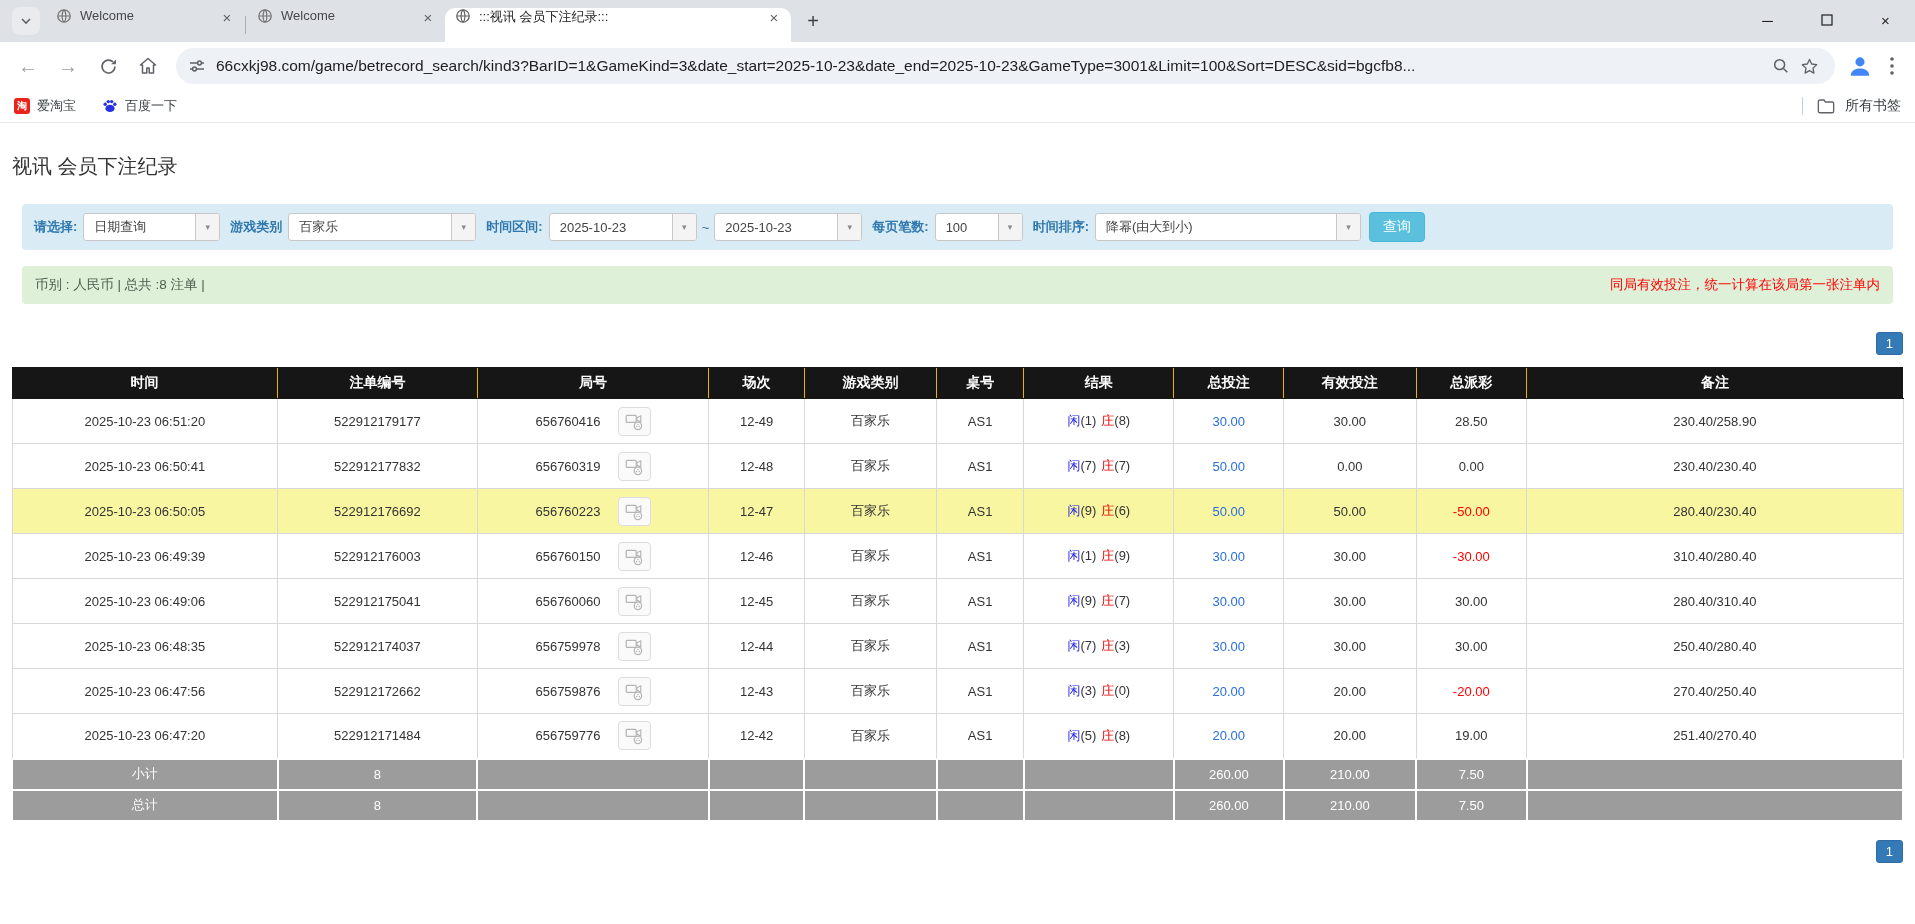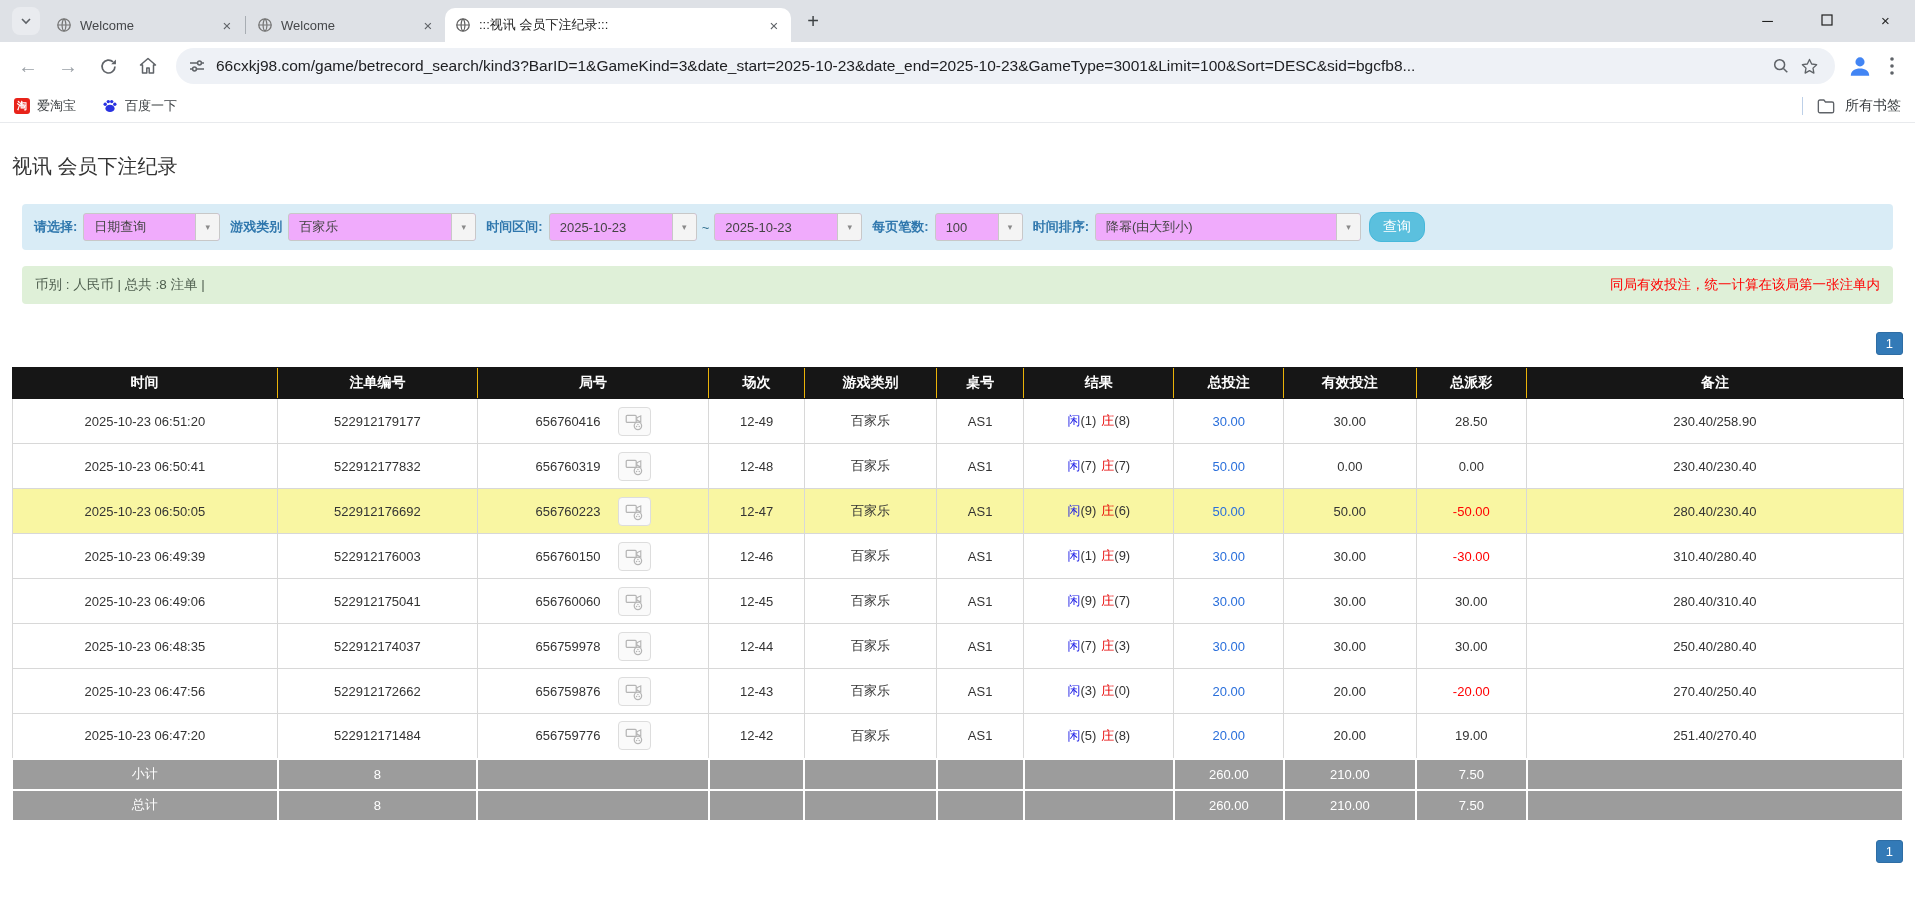--- a/index.html
+++ b/index.html
@@ -3,21 +3,21 @@
 <meta charset="utf-8">
 <style>
   * { box-sizing: border-box; margin: 0; padding: 0; }
   html,body { width:1915px; height:924px; overflow:hidden; background:#fff;
               font-family:"Liberation Sans","DejaVu Sans",sans-serif; }
 
   
   .tabstrip { height:42px; background:#dee1e6; display:flex; align-items:flex-end; padding-left:10px; position:relative; }
   .tab-search-btn { width:28px; height:28px; border-radius:8px; background:#e9ebef; color:#5f6368;
                     display:flex; align-items:center; justify-content:center; margin:0 6px 7px 2px; flex:none; }
-  .tab { height:34px; width:198px; display:flex; align-items:center; padding:0 8px 0 10px;
+  .tab { height:34px; width:198px; display:flex; align-items:flex-start; padding:0 8px 0 10px;
          border-radius:10px 10px 0 0; color:#45474a; font-size:13px; flex:none; }
   .tab.active { background:#fff; width:346px; color:#1f1f1f; }
   .tab-title { flex:1; white-space:nowrap; overflow:hidden; margin:0 8px 0 8px; }
   .tab-close { width:18px; height:18px; border-radius:50%; display:flex; align-items:center; justify-content:center;
                color:#5f6368; font-size:15px; line-height:1; }
   .tab-sep { width:1px; height:18px; background:#a8adb3; margin:0 1px 8px 1px; flex:none; }
   .newtab-btn { width:28px; height:28px; display:flex; align-items:center; justify-content:center;
                 color:#3c4043; font-size:20px; margin:0 0 7px 8px; flex:none; }
   .win-controls { position:absolute; right:0; top:0; height:40px; display:flex; }
   .win-btn { width:59px; height:40px; display:flex; align-items:center; justify-content:center;
@@ -44,28 +44,28 @@
                   display:flex; align-items:center; justify-content:center; font-weight:bold; }
   .bm-right { margin-left:auto; display:flex; align-items:center; gap:10px; font-size:14px; color:#3c4043; }
   .bm-divider { width:1px; height:18px; background:#bdd0e8; margin-right:4px; }
 
   
   .page-title { font-size:20px; font-weight:400; color:#333; margin:30px 0 24px 12px; }
 
   .filterbar { margin:0 22px 16px 22px; background:#d9ecf6; border-radius:4px; padding:8px 10px;
                display:flex; align-items:center; font-size:13px; }
   .f-label { color:#2f77ad; font-weight:bold; margin:0 6px 0 10px; white-space:nowrap; }
-  .combo { background:#f0abfc; border:1px solid #c8c8c8; border-radius:3px; height:28px; display:flex;
+  .combo { background:#ffffff; border:1px solid #c8c8c8; border-radius:3px; height:28px; display:flex;
            align-items:stretch; flex:none; }
   .combo-text { flex:1; display:flex; align-items:center; padding:0 10px; color:#444; overflow:hidden; white-space:nowrap; }
   .combo-arrow { width:24px; border-left:1px solid #c8c8c8; background:#f4f4f4; color:#8a8a8a;
                  display:flex; align-items:center; justify-content:center; font-size:9px; border-radius:0 2px 2px 0; }
   .w-select{width:137px} .w-game{width:188px} .w-date{width:148px} .w-size{width:88px} .w-sort{width:266px}
   .tilde { color:#31708f; margin:0 5px; }
-  .search-btn { background:#5bc0de; color:#fff; border:1px solid #46b8da; border-radius:12px; height:30px;
+  .search-btn { background:#5bc0de; color:#fff; border:1px solid #46b8da; border-radius:4px; height:30px;
                 padding:0 13px; font-size:14px; margin-left:8px; cursor:pointer; }
 
   .infobar { margin:0 22px; background:#dff0d8; border-radius:4px; height:38px; display:flex;
              align-items:center; justify-content:space-between; padding:0 13px; font-size:13.5px; }
   .info-left { color:#4e5e4e; }
   .info-right { color:#ff0000; }
 
   .pg-row { display:flex; justify-content:flex-end; margin:28px 12px 12px 12px; }
   .pg-row.bottom { margin:18px 12px 0 12px; }
   .pg-btn { background:#337ab7; border:1px solid #2e6da4; color:#fff; font-size:13px;

